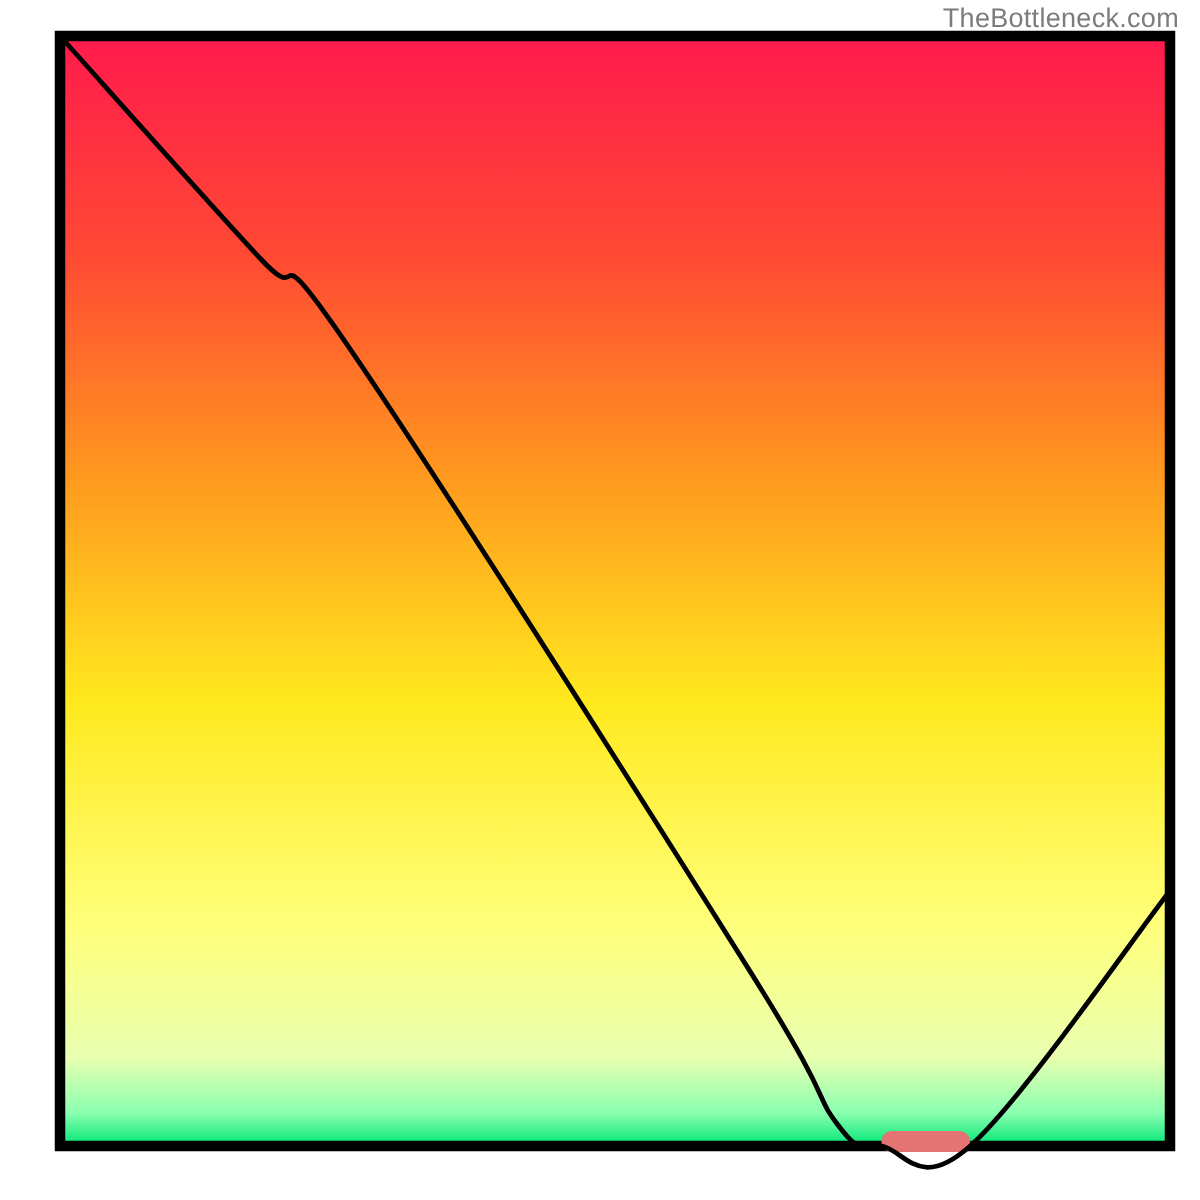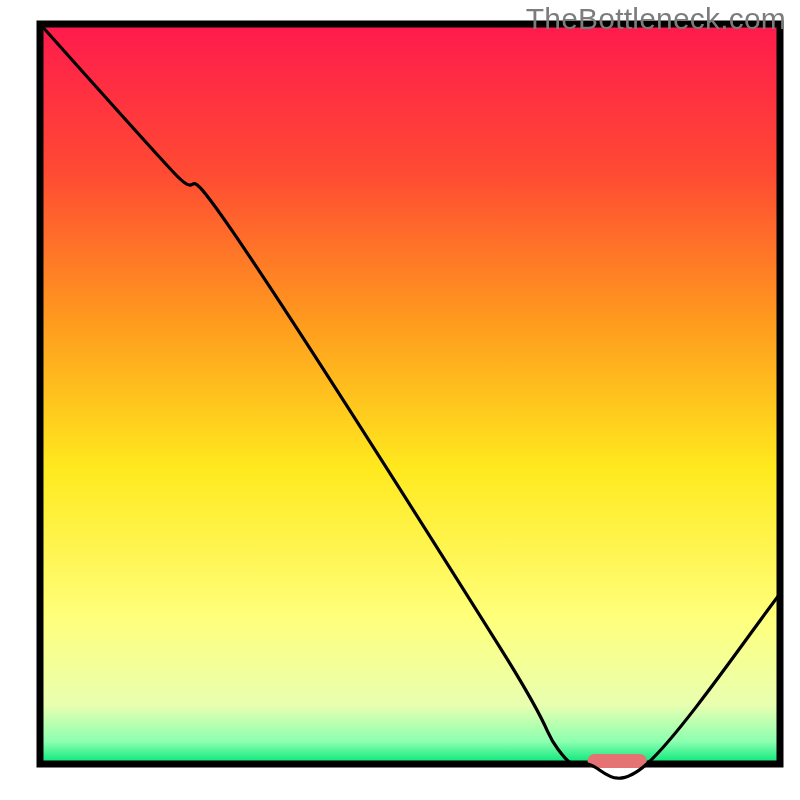--- a/index.html
+++ b/index.html
@@ -13,21 +13,21 @@
   }
   .stage {
     position: relative;
     width: 800px;
     height: 800px;
   }
   .watermark {
     position: absolute;
     top: 2px;
     right: 14px;
-    font-size: 30px;
+    font-size: 18px;
     font-weight: 400;
     color: #7c7c7c;
     letter-spacing: 0.2px;
   }
   svg {
     display: block;
   }
 </style>
 </head>
 <body>

